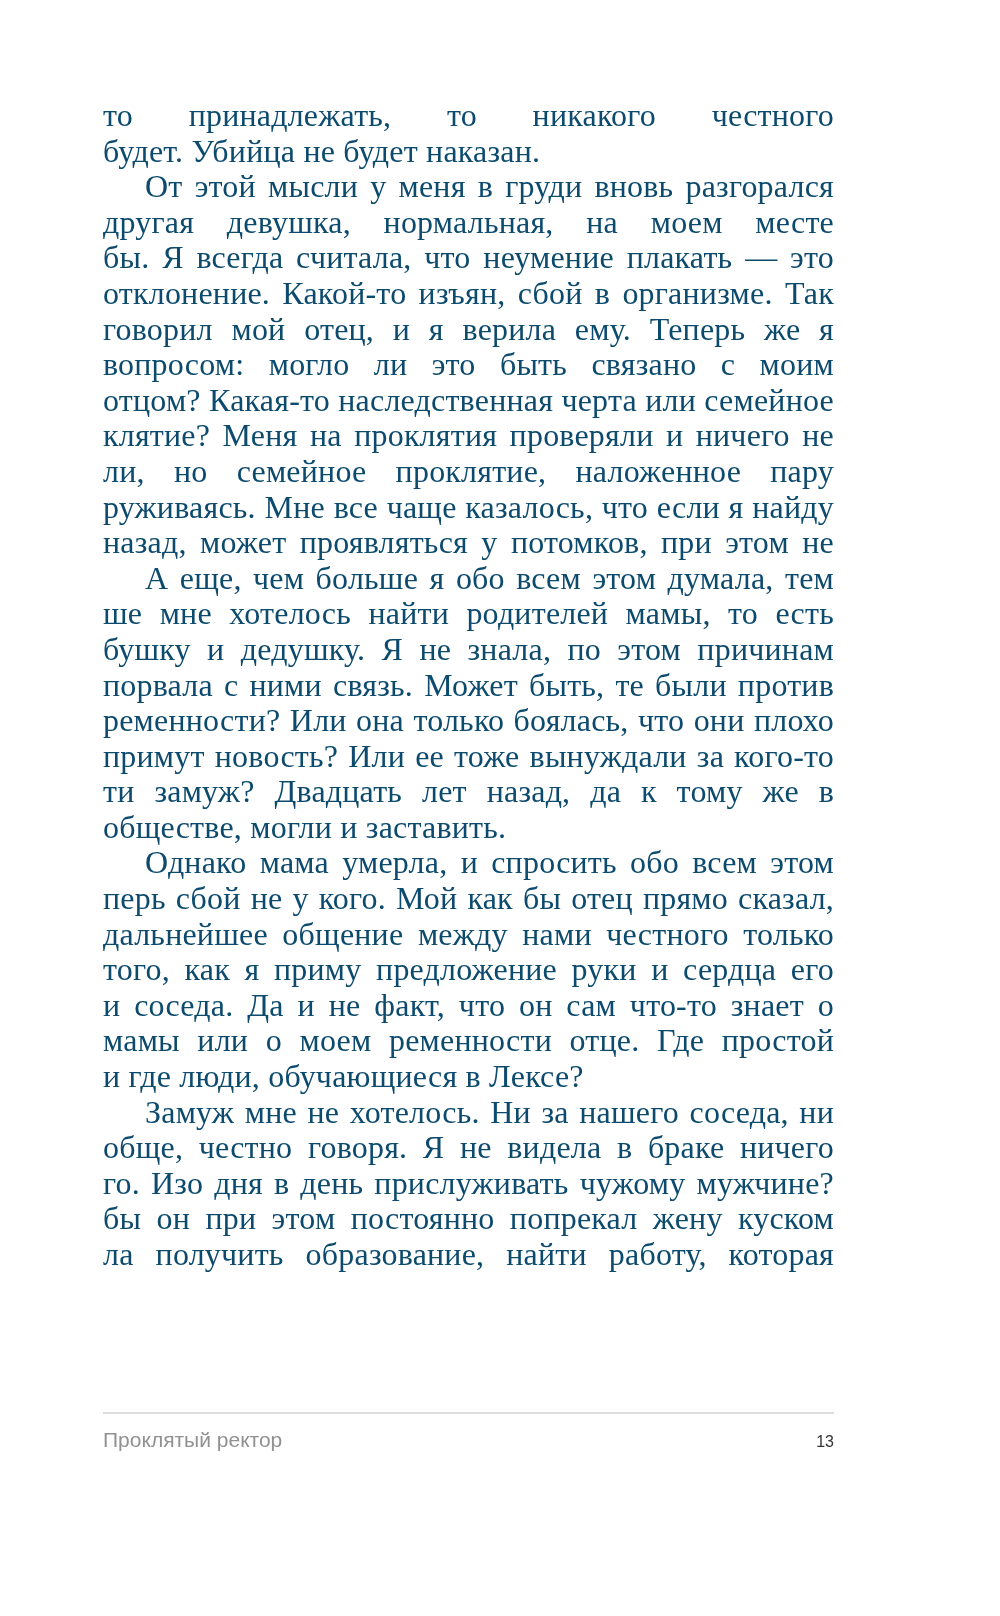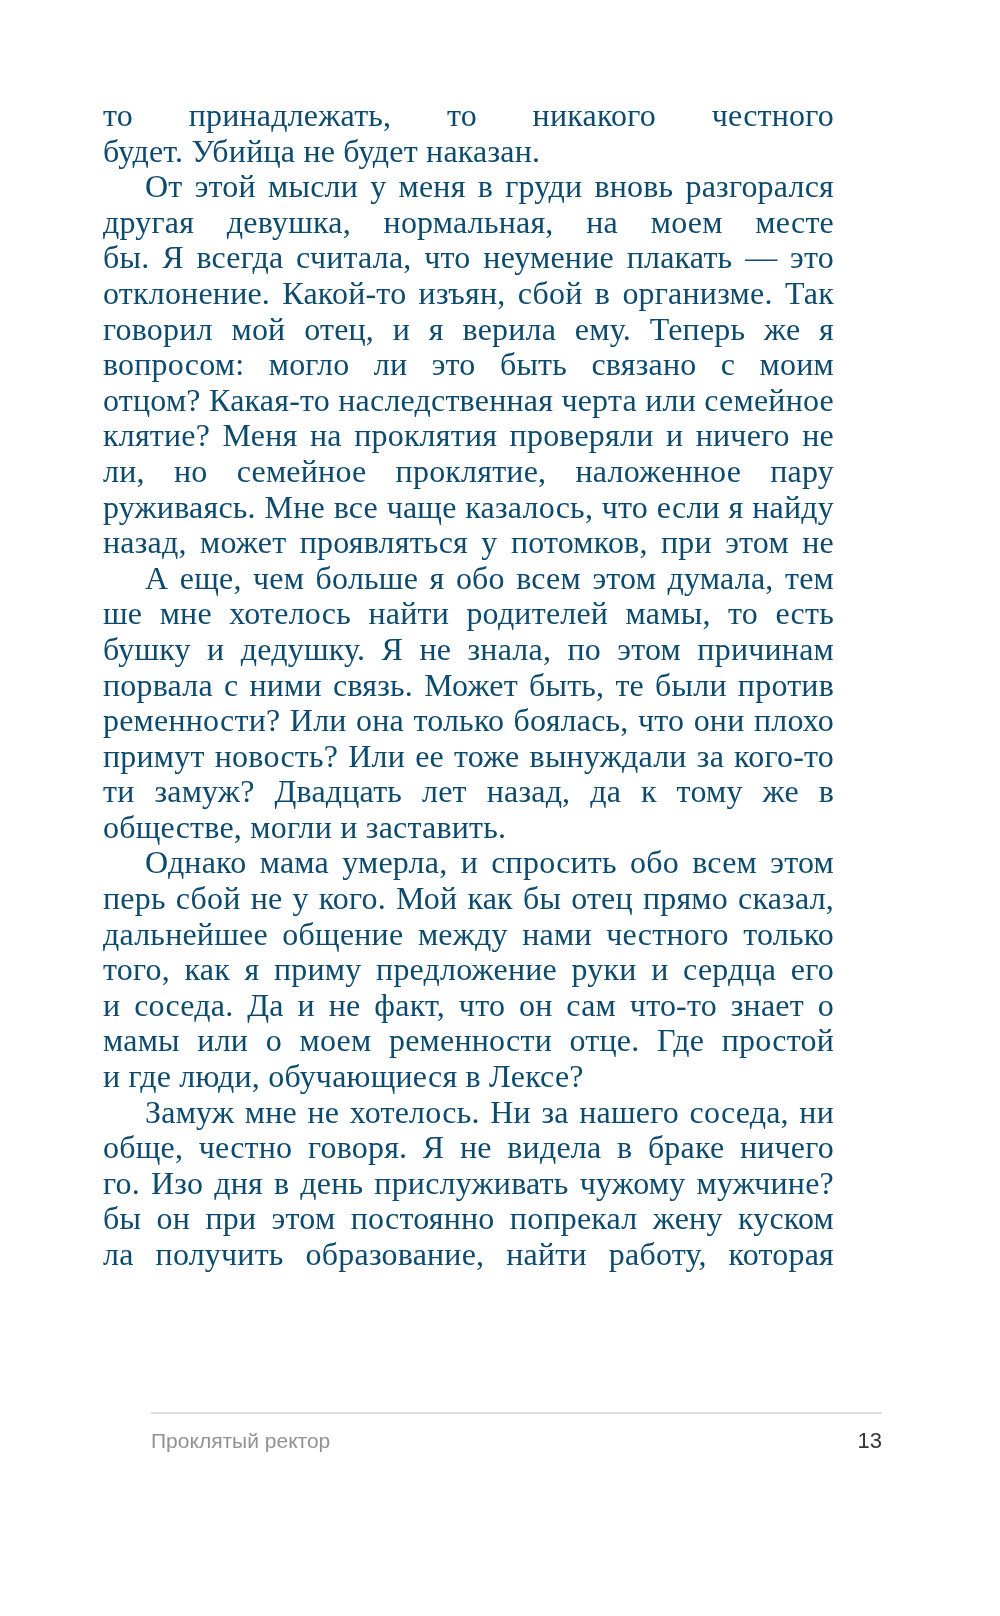--- a/index.html
+++ b/index.html
@@ -36,40 +36,39 @@
     text-align-last: left;
   }
   .line.indent {
     text-indent: 42px;
   }
   .footer {
     position: absolute;
     left: 103px;
     width: 731px;
     top: 1412px;
-    margin-left: 48px;
   }
   .footer-rule {
     border: none;
     border-top: 2px solid #dcdcdc;
     margin: 0 0 14px 0;
   }
   .footer-row {
     display: flex;
     justify-content: space-between;
     align-items: baseline;
     font-family: "Liberation Sans", "DejaVu Sans", sans-serif;
   }
   .running-title {
     color: #919191;
     font-size: 21px;
   }
   .page-number {
     color: #343434;
-    font-size: 22px;
+    font-size: 16px;
     font-weight: 500;
   }
 </style>
 </head>
 <body>
 
 <div class="page">
 
   <div class="text-block">
       <div class="line">то принадлежать, то никакого честного расследования не</div>

